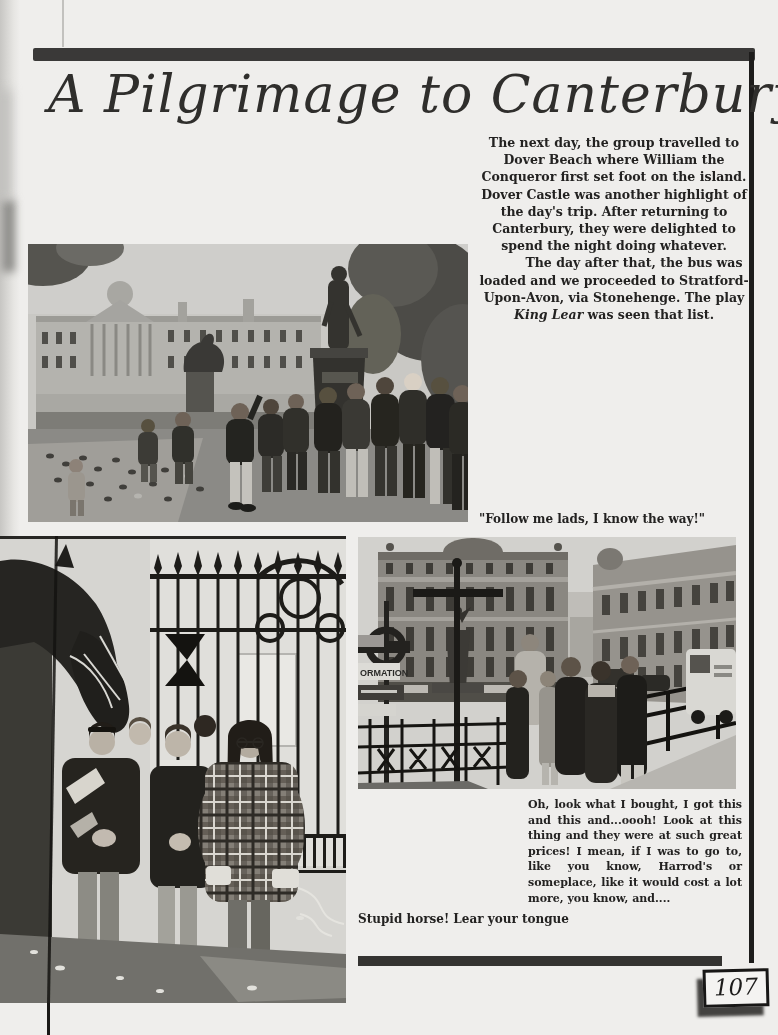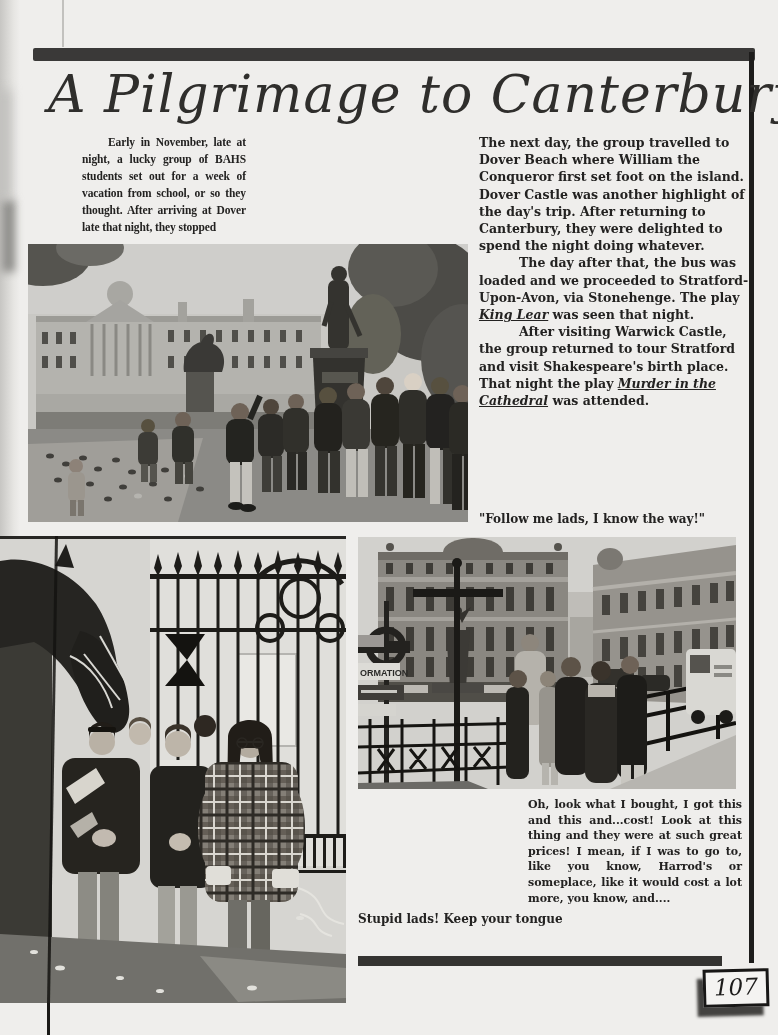--- a/index.html
+++ b/index.html
@@ -20,23 +20,23 @@
   .title{position:absolute;left:48px;top:56px;width:704px;height:76px;
          font:italic 52px/76px "DejaVu Serif",serif;color:#2f2e2c;text-align:center;
          letter-spacing:1px;white-space:nowrap;}
   
   .col{position:absolute;text-align:justify;}
   .col p{margin:0;}
   .col1{left:82px;top:134px;width:164px;font:bold 11.5px/17px "Liberation Serif",serif;letter-spacing:-0.1px;}
   .col1 .p-first{text-indent:26px;}
   .col2{left:246px;top:134px;width:224px;font:bold 12.5px/17px "DejaVu Serif",serif;}
   .col2 .p-indent{text-indent:48px;}
-  .col3{left:479px;top:134px;width:270px;font:bold 12.5px/17.2px "DejaVu Serif",serif;text-align:left;}
+  .col3{left:479px;top:134px;width:270px;font:bold 12.5px/17.2px "DejaVu Serif",serif;text-align:center;}
   .col3 .p-indent{text-indent:40px;}
-  .em{font-style:italic;text-decoration:underline;}
+  .em{font-style:italic;}
   
   .cap{position:absolute;font-weight:bold;color:#232221;}
   .cap-follow{left:479px;top:512px;width:264px;font:bold 12px/15px "DejaVu Serif",serif;}
   .cap-shopping{left:528px;top:797px;width:214px;font:bold 11px/15.6px "DejaVu Serif",serif;text-align:justify;}
   .cap-horse{left:358px;top:911px;width:230px;font:bold 12px/16px "DejaVu Serif",serif;}
   
   .photo{position:absolute;display:block;}
   .photo1{left:28px;top:244px;}
   .photo2{left:0;top:536px;}
   .photo3{left:358px;top:537px;}
@@ -54,27 +54,23 @@
   <div class="spine"></div>
   <div class="spine-blob1"></div>
   <div class="spine-blob2"></div>
   <div class="crease-top"></div>
 
   <div class="topbar"></div>
   <div class="rightrule"></div>
 
   <div class="title">A Pilgrimage to Canterbury</div>
 
-  <div class="col col1">
-    <p class="p-first">Early in November, late at night, a lucky group of BAHS students set out for a week of vacation from school, or so they thought.  After arriving at Dover late that night, they stopped</p>
-  </div>
   <div class="col col3">
     <p>The next day, the group travelled to Dover Beach where William the Conqueror first set foot on the island.  Dover Castle was another highlight of the day's trip.  After returning to Canterbury, they were delighted to spend the night doing whatever.</p>
-    <p class="p-indent"><span>The day after that, the bus was loaded and we proceeded to Stratford-Upon-Avon, via Stonehenge.  The play </span><span class="em">King Lear</span><span> was seen that night.</span></p>
-    <p class="p-indent"><span>After visiting Warwick Castle, the group returned to tour Stratford and visit Shakespeare's birth place.  That night the play </span><span class="em">Murder in the Cathedral</span><span> was attended.</span></p>
+    <p class="p-indent"><span>The day after that, the bus was loaded and we proceeded to Stratford-Upon-Avon, via Stonehenge.  The play </span><span class="em">King Lear</span><span> was seen that list.</span></p>
   </div>
 
   <div class="cap cap-follow">"Follow me lads, I know the way!"</div>
 
   <svg class="photo photo1" width="440" height="278" viewBox="0 0 440 278">
     <rect width="440" height="278" fill="#c9c8c4"></rect>
     <rect y="0" width="440" height="70" fill="#cfcecb"></rect>
 
     <g fill="#55544f">
       <ellipse cx="15" cy="12" rx="48" ry="30"></ellipse>
@@ -576,23 +572,23 @@
           <rect x="259" y="138" width="30" height="104" rx="10" fill="#1d1c19"></rect>
           <rect x="263" y="228" width="10" height="24" fill="#c9c7c1"></rect>
           <rect x="276" y="228" width="10" height="24" fill="#c9c7c1"></rect>
         </g>
     </g>
 
     <polygon points="252,252 378,198 378,252" fill="#b7b5b0"></polygon>
     <polygon points="0,252 130,252 110,244 0,246" fill="#6b6a66"></polygon>
   </svg>
 
-  <div class="cap cap-shopping">Oh, look what I bought, I got this and this and...cost!  Look at this thing and they were at such great prices! I mean, if I was to go to, like you know, Harrod's or someplace, like it would cost a lot more, you know, and....</div>
+  <div class="cap cap-shopping">Oh, look what I bought, I got this and this and...oooh!  Look at this thing and they were at such great prices! I mean, if I was to go to, like you know, Harrod's or someplace, like it would cost a lot more, you know, and....</div>
   <div class="cap cap-horse">
-      <div>Stupid lads! Keep your tongue</div>
+      <div>Stupid horse! Lear your tongue</div>
     </div>
 
   <div class="divider-bar"></div>
   <div class="crease-bottom"></div>
 
   <div class="pagebox">107</div>
 
 </div>
 
 </body></html>

